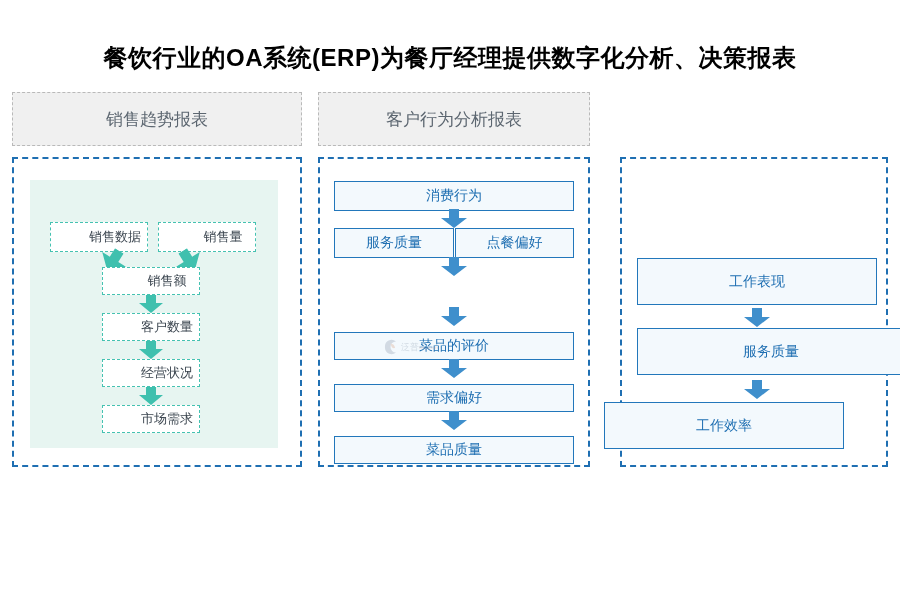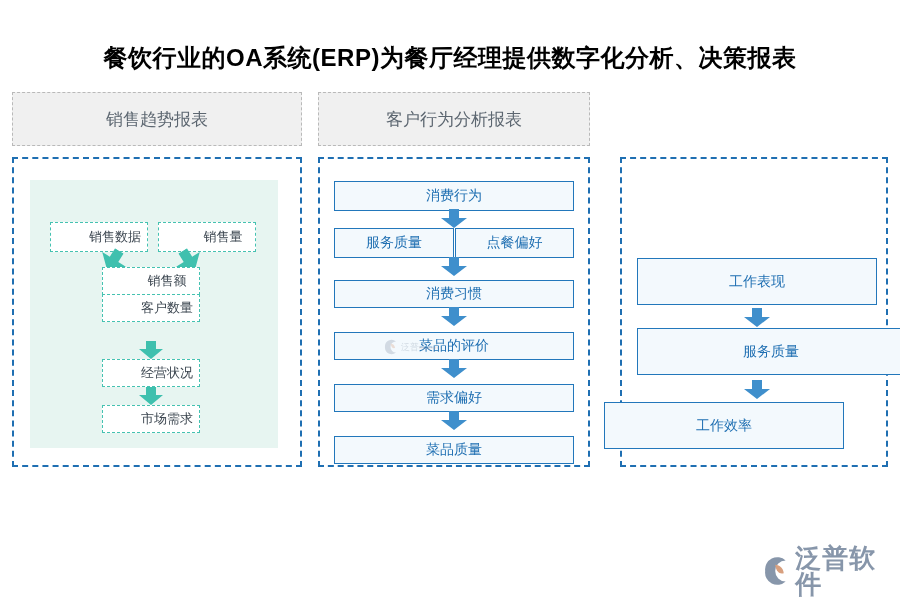--- a/index.html
+++ b/index.html
@@ -136,21 +136,21 @@
   <div class="tbox" style="left:102px;top:267px;width:98px;height:28px;">
     <span>销售额</span>
   </div>
 
   <div class="tarrow" style="left:137px;top:295px;width:28px;height:19px;">
     <svg width="28" height="19" viewBox="0 0 28 19">
       <polygon points="9,0 19,0 19,8 26,8 14,18 2,8 9,8" fill="#3fc0ae"></polygon>
     </svg>
   </div>
 
-  <div class="tbox" style="left:102px;top:294px;width:98px;height:28px;">
+  <div class="tbox" style="left:102px;top:313px;width:98px;height:28px;">
     <span>客户数量</span>
   </div>
 
   <div class="tarrow" style="left:137px;top:341px;width:28px;height:19px;">
     <svg width="28" height="19" viewBox="0 0 28 19">
       <polygon points="9,0 19,0 19,8 26,8 14,18 2,8 9,8" fill="#3fc0ae"></polygon>
     </svg>
   </div>
 
   <div class="tbox" style="left:102px;top:359px;width:98px;height:28px;">
@@ -183,23 +183,20 @@
   <div class="bbox" style="left:455px;top:228px;width:119px;height:30px;">
     <span>点餐偏好</span>
   </div>
 
   <div class="barrow" style="left:439px;top:257px;width:30px;height:20px;">
     <svg width="30" height="20" viewBox="0 0 30 20">
       <polygon points="10,0 20,0 20,9 28,9 15,19 2,9 10,9" fill="#3f8fcc"></polygon>
     </svg>
   </div>
 
-  <div class="bbox" style="left:334px;top:280px;width:240px;height:28px;">
-    <span>消费习惯</span>
-  </div>
 
   <div class="barrow" style="left:439px;top:307px;width:30px;height:20px;">
     <svg width="30" height="20" viewBox="0 0 30 20">
       <polygon points="10,0 20,0 20,9 28,9 15,19 2,9 10,9" fill="#3f8fcc"></polygon>
     </svg>
   </div>
 
   <div class="bbox" style="left:334px;top:332px;width:240px;height:28px;">
     <span>菜品的评价</span>
   </div>
@@ -250,24 +247,14 @@
   <div class="barrow" style="left:742px;top:380px;width:30px;height:20px;">
     <svg width="30" height="20" viewBox="0 0 30 20">
       <polygon points="10,0 20,0 20,9 28,9 15,19 2,9 10,9" fill="#3f8fcc"></polygon>
     </svg>
   </div>
 
   <div class="bbox" style="left:604px;top:402px;width:240px;height:47px;">
     <span>工作效率</span>
   </div>
 
-  <div class="brand">
-    <div class="brand-row">
-      <svg width="30" height="30" viewBox="0 0 32 32">
-        <path d="M26 4.5A13.4 13.4 0 0 0 3.5 16 13.4 13.4 0 0 0 26 27.5a11 11 0 1 1 0-23Z" fill="#8796aa"></path>
-        <path d="M14.5 9.2c5.3.4 8.8 3.9 9.4 9.2-4.7 1.2-8.2-1.2-9.4-9.2Z" fill="#d8a07f"></path>
-      </svg>
-      <span class="brand-name">泛普软件</span>
-    </div>
-
-  </div>
 
 </div>
 
 </body></html>

